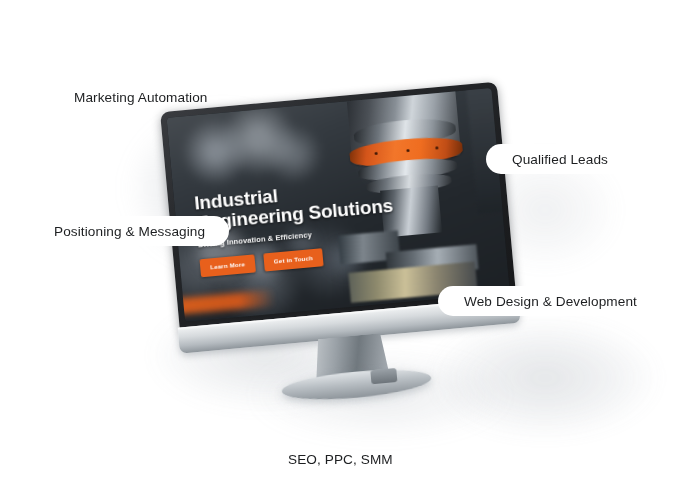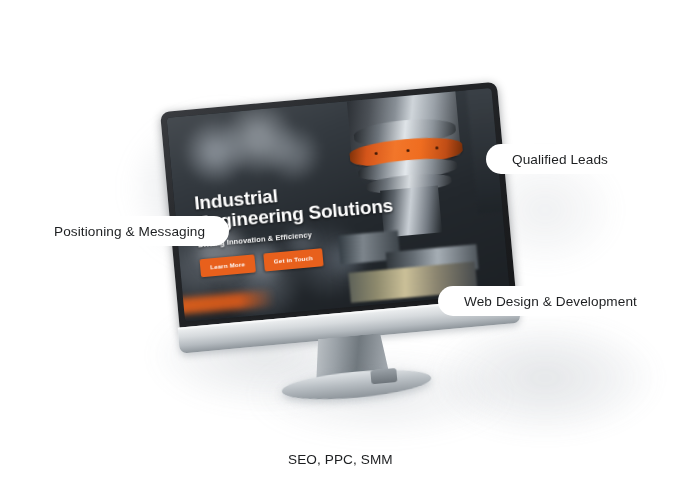--- a/index.html
+++ b/index.html
@@ -367,20 +367,23 @@
 
       </div>
     </div>
 
     <div class="chin"></div>
     <div class="neck"></div>
     <div class="base"></div>
     <div class="base-foot"></div>
   </div>
 
+  <div class="callout plain c-marketing">
+    <span>Marketing Automation</span>
+  </div>
 
   <div class="callout pill-left c-qualified">
     <span>Qualified Leads</span>
   </div>
 
   <div class="callout pill-right c-positioning">
     <span>Positioning &amp; Messaging</span>
   </div>
 
   <div class="callout pill-left c-webdesign">

